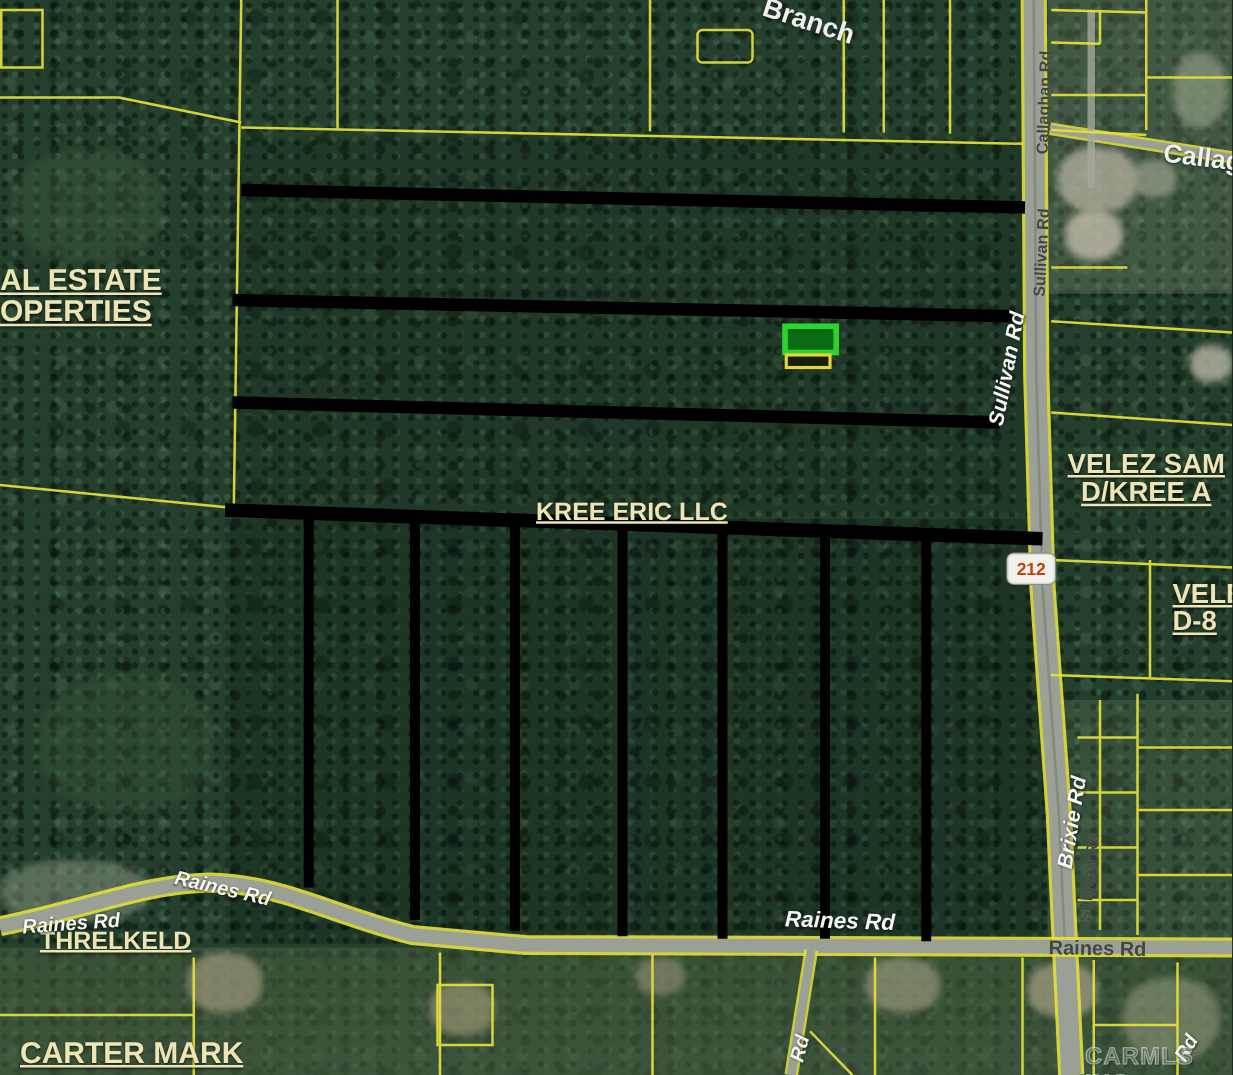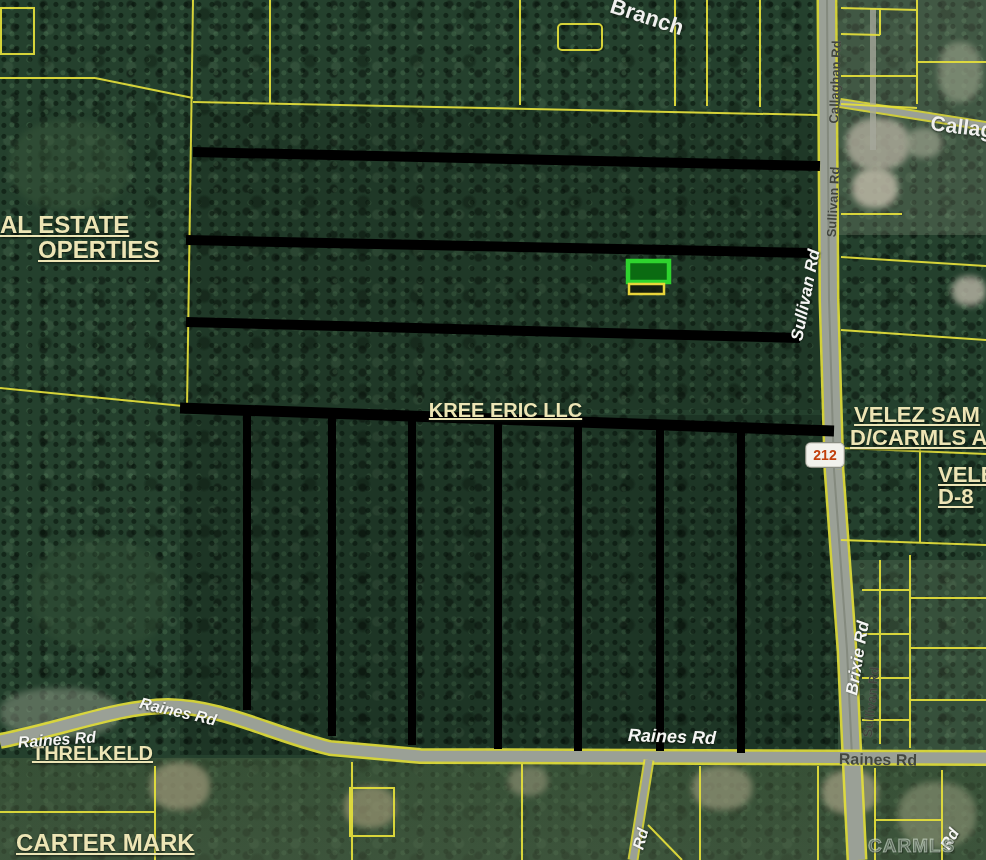--- a/index.html
+++ b/index.html
@@ -140,26 +140,26 @@
     </g>
 
     <rect x="628" y="261" width="41" height="21" fill="#0b6b12" stroke="#2ed32e" stroke-width="4.5"></rect>
     <rect x="629" y="284" width="35" height="10" fill="rgba(20,26,12,.85)" stroke="#e8d53a" stroke-width="2.5"></rect>
   </svg>
 
   <div id="shield">212</div>
 
   <div class="lbl parcel-label" style="left:0;top:212px;font-size:24px;line-height:25px;">
     <span style="display:block;">AL ESTATE</span>
-    <span style="display:block;margin-left:38px;">OPERTIES</span>
+    <span style="display:block;">OPERTIES</span>
   </div>
   <div class="lbl parcel-label" style="left:428px;top:399px;width:155px;text-align:center;font-size:20px;">KREE ERIC LLC</div>
   <div class="lbl parcel-label" style="left:850px;top:359px;width:134px;text-align:center;font-size:22px;line-height:23px;">
-    <span style="display:block;margin-top:44px;">VELEZ SAM</span>
-    <span style="display:block;">D/CARMLS A</span>
+    <span style="display:block;">VELEZ SAM</span>
+    <span style="display:block;">D/KREE A</span>
   </div>
   <div class="lbl parcel-label" style="left:938px;top:464px;font-size:22px;line-height:22px;">
     <span style="display:block;">VELE</span>
     <span style="display:block;">D-8</span>
   </div>
   <div class="lbl parcel-label" style="left:0;top:743px;width:170px;text-align:center;font-size:20px;line-height:21px;">
     <span style="display:block;padding-left:15px;">THRELKELD</span>
   </div>
   <div class="lbl parcel-label" style="left:16px;top:829px;font-size:24px;">CARTER MARK</div>
 

